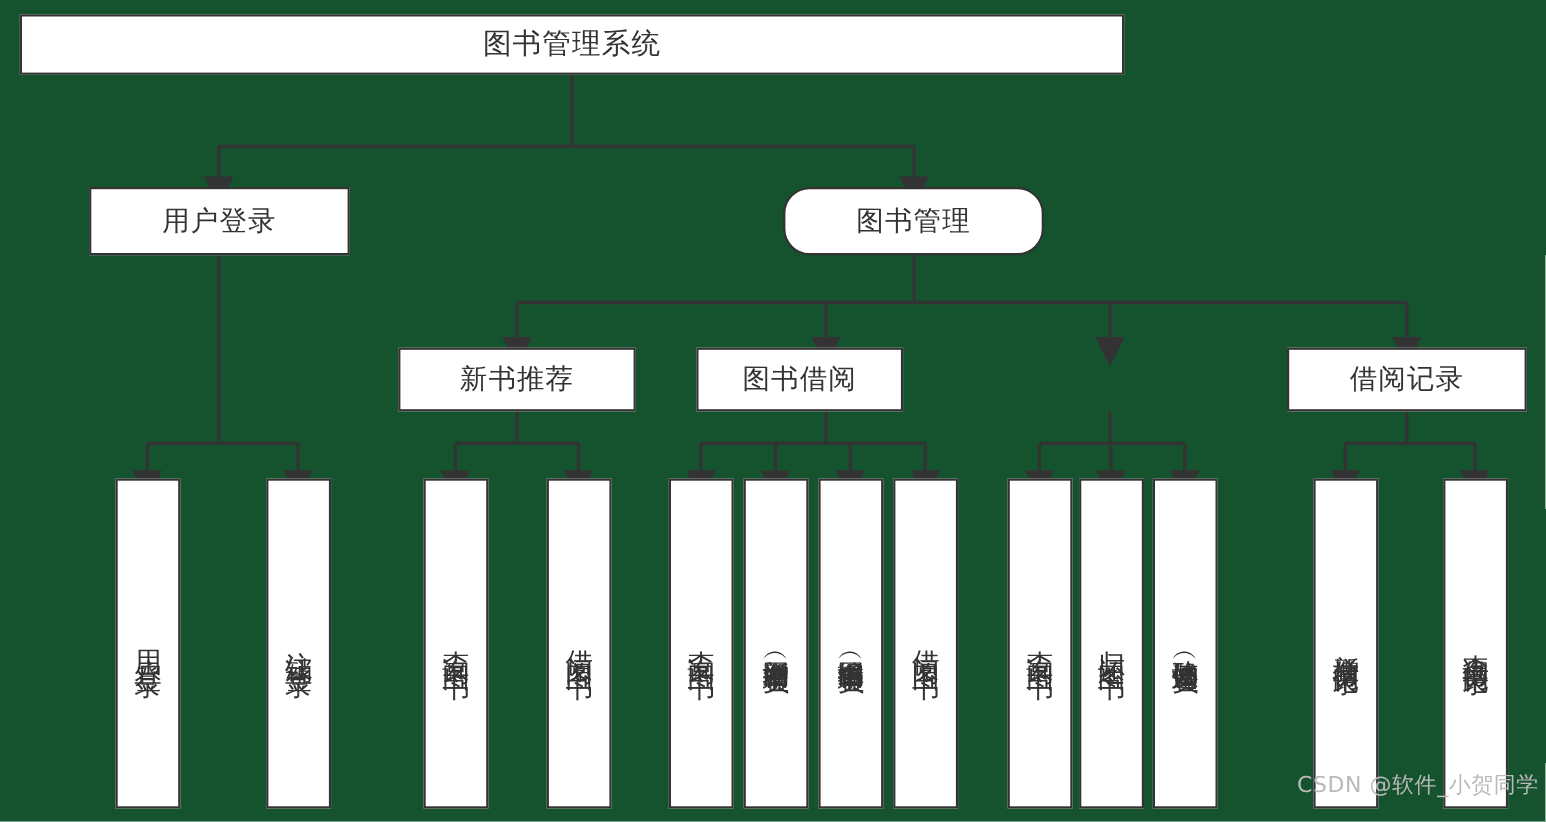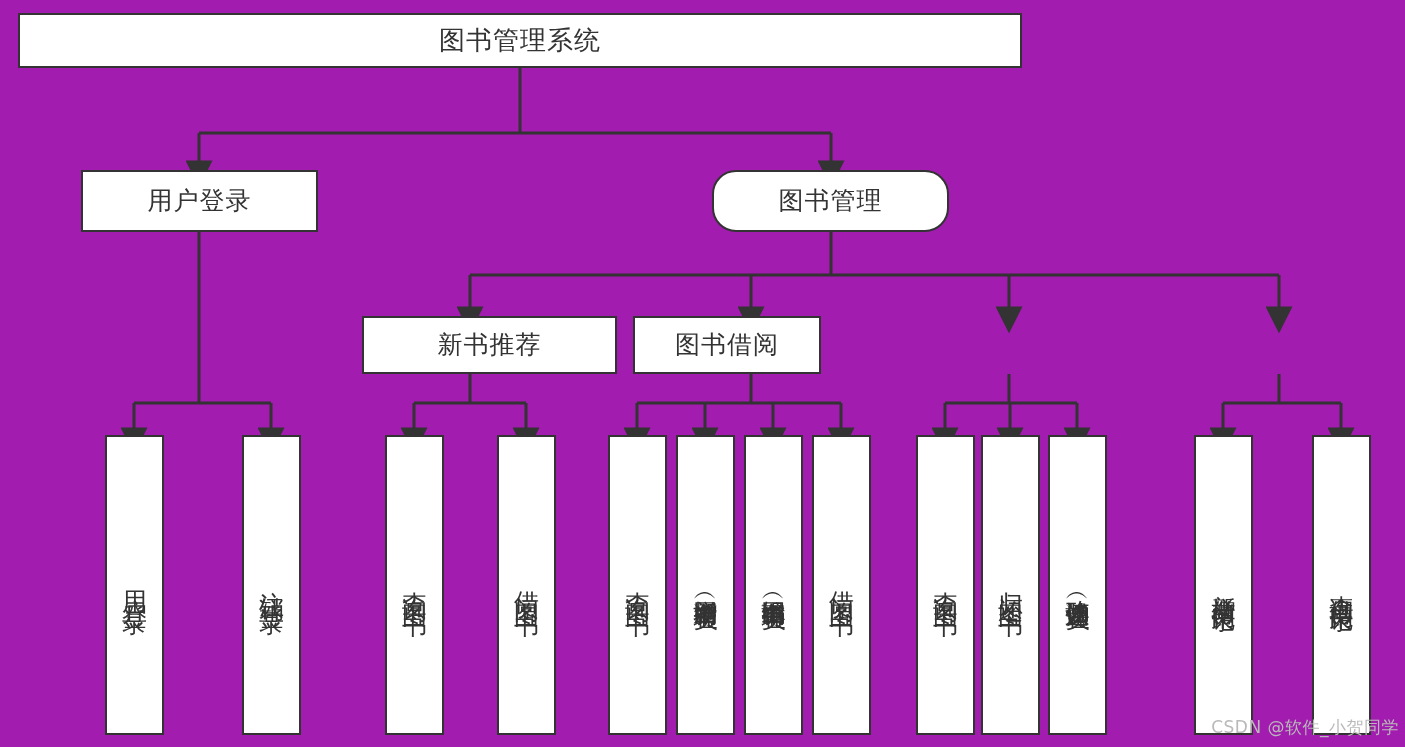--- a/index.html
+++ b/index.html
@@ -8,21 +8,21 @@
     padding: 0;
     background: #ffffff;
   }
   body {
     font-family: "DejaVu Sans", "Liberation Sans", sans-serif;
   }
   #diagram-root {
     position: relative;
     width: 1405px;
     height: 747px;
-    background: #a21caf;
+    background: #14532d;
     overflow: hidden;
   }
   #edges-layer {
     position: absolute;
     left: 0;
     top: 0;
     width: 1405px;
     height: 747px;
     pointer-events: none;
   }
@@ -68,22 +68,22 @@
     letter-spacing: 3px;
     font-size: 24px;
   }
   .node.vert.xlong .node-label {
     letter-spacing: 1px;
     font-size: 24px;
   }
   #watermark {
     position: absolute;
     right: 6px;
-    bottom: 8px;
-    font-size: 17px;
+    bottom: 20px;
+    font-size: 20px;
     color: #b9b9b9;
     letter-spacing: 0.5px;
     white-space: nowrap;
     user-select: none;
   }
 </style>
 </head>
 <body>
 
 <div id="diagram-root">
@@ -143,29 +143,32 @@
   </div>
 
   <div class="node horiz" style="left:81px; top:170px; width:237px; height:62px;">
     <span class="node-label">用户登录</span>
   </div>
 
   <div class="node horiz" style="left:712px; top:170px; width:237px; height:62px;border-radius:24px;">
     <span class="node-label">图书管理</span>
   </div>
 
-  <div class="node horiz" style="left:362px; top:316px; width:255px; height:58px;">
+  <div class="node horiz" style="left:362px; top:316px; width:216px; height:58px;">
     <span class="node-label">新书推荐</span>
   </div>
 
   <div class="node horiz" style="left:633px; top:316px; width:188px; height:58px;">
     <span class="node-label">图书借阅</span>
   </div>
 
 
+  <div class="node horiz" style="left:1170px; top:316px; width:218px; height:58px;">
+    <span class="node-label">借阅记录</span>
+  </div>
 
   <div class="node vert" style="left:105px; top:435px; width:59px; height:300px;">
     <span class="node-label">用户登录</span>
   </div>
 
   <div class="node vert" style="left:242px; top:435px; width:59px; height:300px;">
     <span class="node-label">注销登录</span>
   </div>
 
   <div class="node vert" style="left:385px; top:435px; width:59px; height:300px;">

